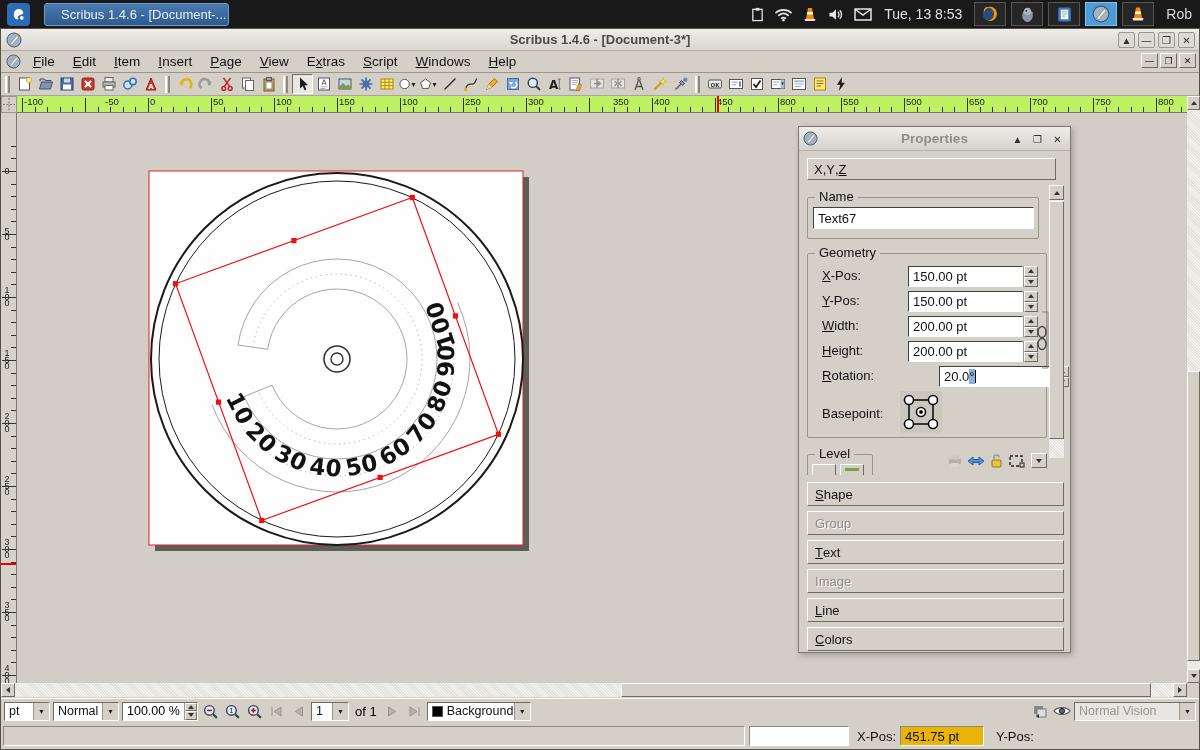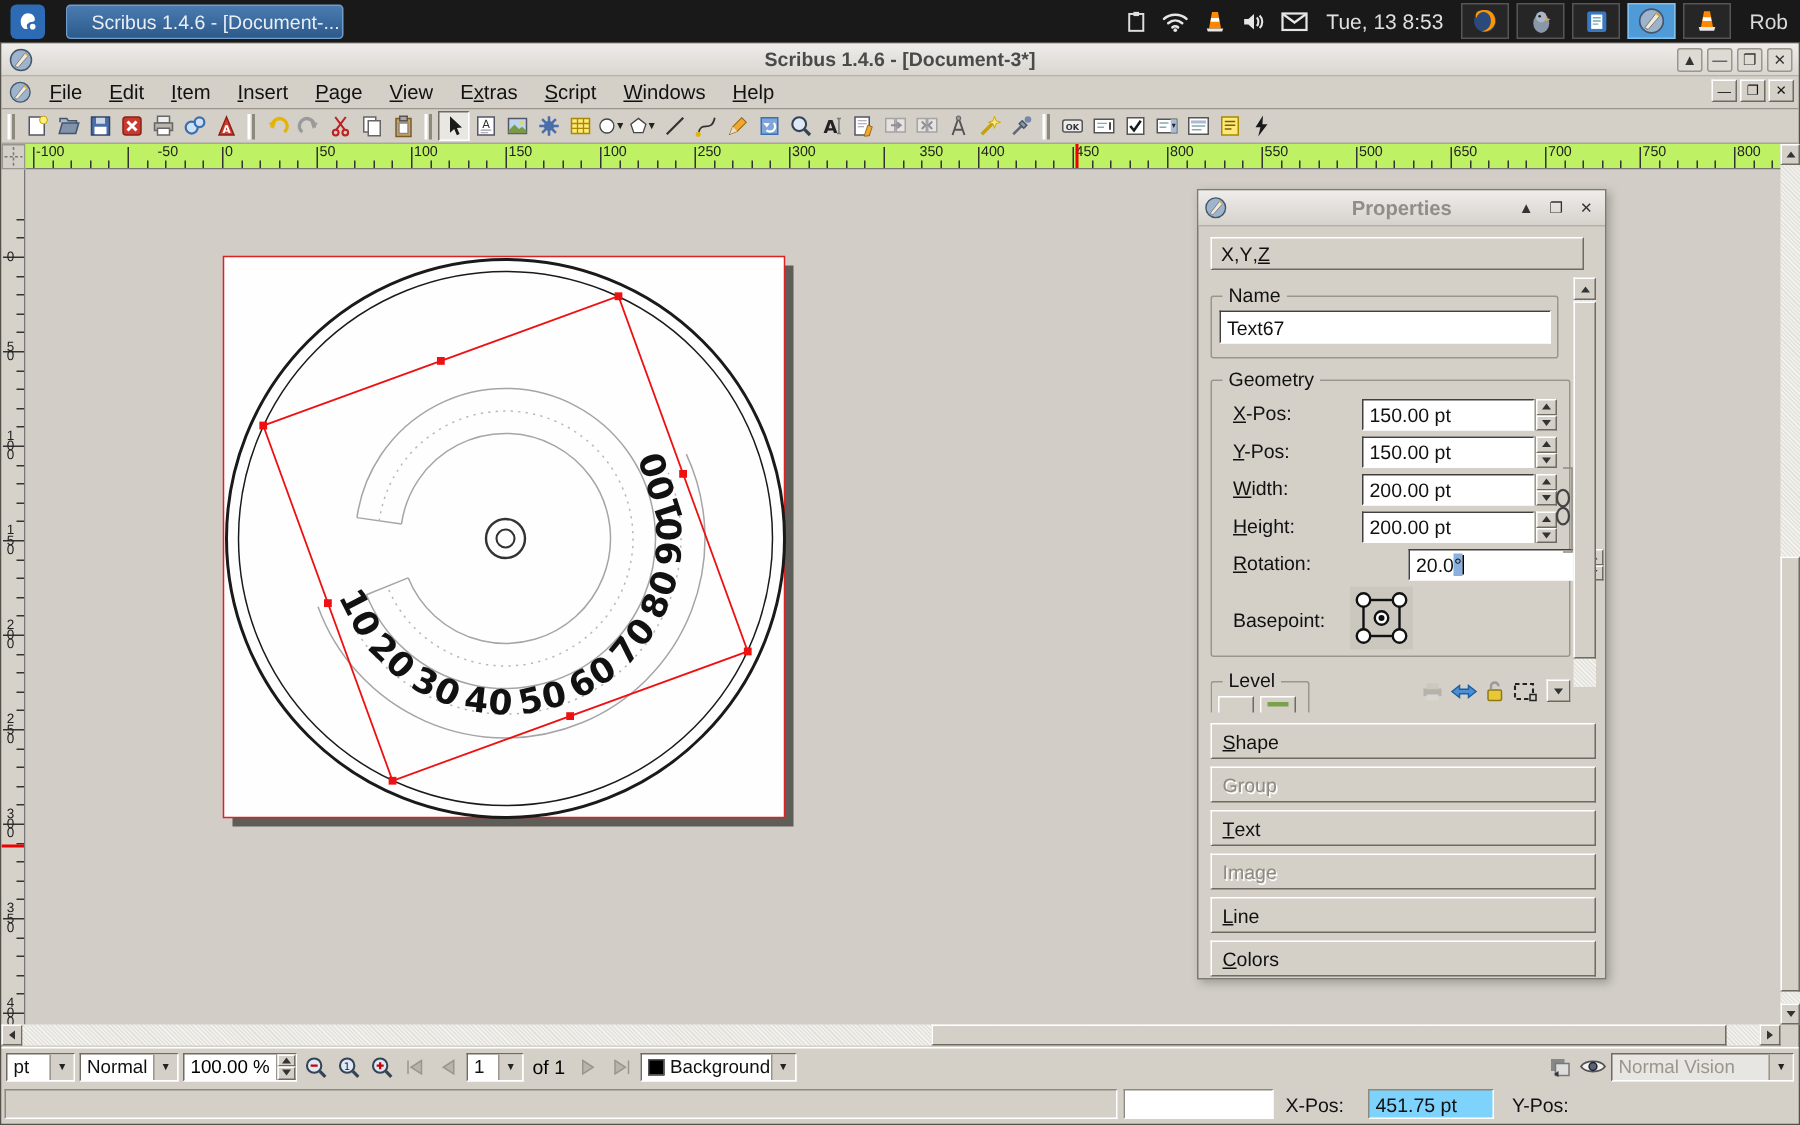--- a/index.html
+++ b/index.html
@@ -54,21 +54,21 @@
   .combo.disabled { background:#e8e6e2; } .combo.disabled .cv { color:#9a968e; }
   .spinbox { height:19px; background:#fff; border:1px solid; border-color:#6f6b63 #fff #fff #6f6b63; display:flex; align-items:center; font-size:12.5px; }
   .spinbox .cv { padding:0 4px; flex:1; white-space:nowrap; }
   .spincol { width:15px; height:100%; display:flex; flex-direction:column; border-left:1px solid #9a968e; }
   .spincol div { flex:1; background:#d4d0c8; border:1px solid; border-color:#fff #6f6b63 #6f6b63 #fff; display:flex; align-items:center; justify-content:center; }
   .tri-up { width:0; height:0; border-left:3px solid transparent; border-right:3px solid transparent; border-bottom:4px solid #333; }
   .tri-dn { width:0; height:0; border-left:3px solid transparent; border-right:3px solid transparent; border-top:4px solid #333; }
   .navbtn { width:19px; height:19px; display:flex; align-items:center; justify-content:center; }
   #infobar { position:absolute; left:0; top:694px; width:1198px; height:26px; background:#d4d0c8; display:flex; align-items:center; gap:4px; padding:0 2px; font-size:13px; color:#111; }
   .panel-sunk { height:20px; border:1px solid; border-color:#8d897f #fff #fff #8d897f; background:#d4d0c8; }
-  .val-sunk { height:20px; border:1px solid; border-color:#8d897f #fff #fff #8d897f; background:#7dd3fc; display:flex; align-items:center; padding:0 4px;margin-left:12px; }
+  .val-sunk { height:20px; border:1px solid; border-color:#8d897f #fff #fff #8d897f; background:#eab308; display:flex; align-items:center; padding:0 4px; }
   
   #props { position:absolute; left:797px; top:97px; width:273px; height:527px; background:#d4d0c8; border:1px solid #7d7a73; box-shadow:2px 2px 6px rgba(0,0,0,.25); }
   #props-title { position:absolute; left:0; top:0; width:271px; height:24px; background:linear-gradient(#efedea,#d5d2cc); border-bottom:1px solid #b5b1a9; display:flex; align-items:center; }
   #props-title .ptxt { position:absolute; left:0; right:0; text-align:center; font-weight:bold; color:#8f8d88; font-size:13.5px; }
   #xyz-tab { position:absolute; left:8px; top:31px; width:249px; height:22px; background:#d4d0c8; border:1px solid; border-color:#fff #6f6b63 #6f6b63 #fff; display:flex; align-items:center; padding-left:6px; font-size:13px; color:#111; }
   .groupbox { position:absolute; border:1px solid #9b968d; border-radius:2px; }
   .legend { position:absolute; top:-9px; left:7px; background:#d4d0c8; padding:0 4px; font-size:13px; color:#111; }
   .txtinput { background:#fff; border:1px solid; border-color:#40403c #fff #fff #40403c; display:flex; align-items:center; padding:0 4px; font-size:13px; color:#111; }
   .prow-label { position:absolute; left:14px; font-size:13px; color:#111; }
   .prow-label u, #xyz-tab u, .sec u { text-decoration:underline; }

